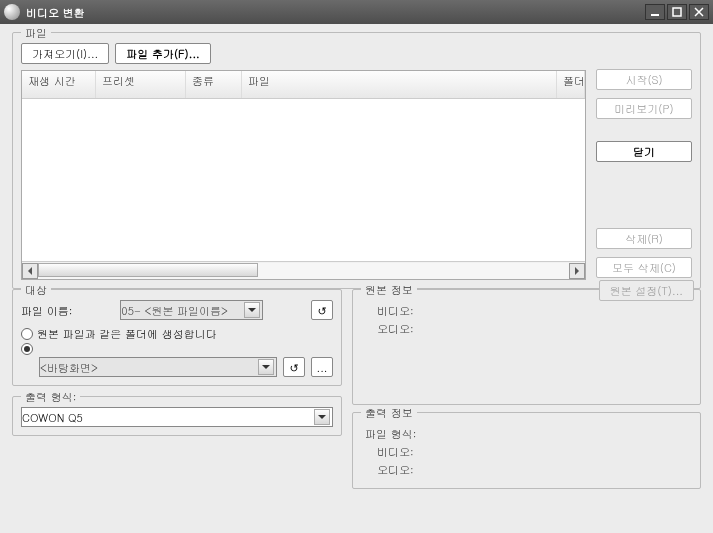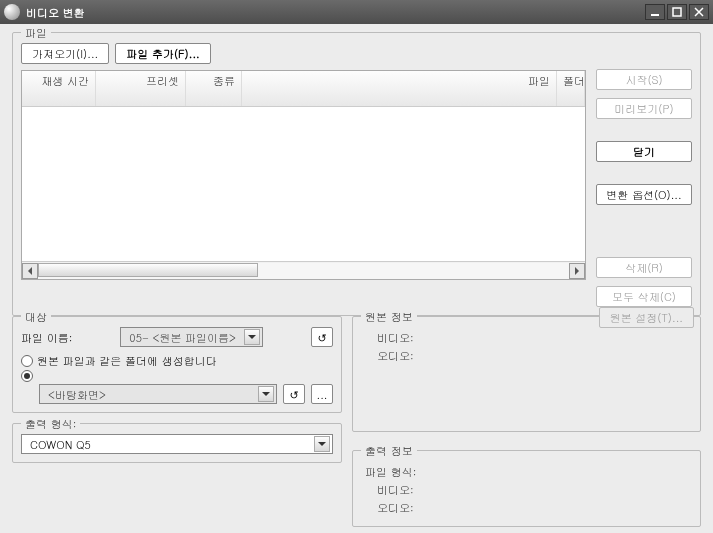--- a/index.html
+++ b/index.html
@@ -20,39 +20,39 @@
 
 
 .btn { background: #fff; border: 1px solid #888; border-radius: 2px; padding: 2px 10px; color: #000; cursor: pointer; min-height: 20px; display: inline-flex; align-items: center; justify-content: center; white-space: nowrap; }
 .btn.bold { font-weight: bold; }
 .btn:disabled, .btn.disabled { color: #999; border-color: #bbb; cursor: default; }
 
 .row { display: flex; align-items: center; gap: 6px; }
 
 
 .filelist { border: 1px solid #aaa; background: #fff; margin-top: 6px; height: 210px; display: flex; flex-direction: column; }
-.filelist .cols { display: flex; height: 36px; background: linear-gradient(#fdfdfd,#e8e8e8); border-bottom: 1px solid #ccc; text-align: right; }
+.filelist .cols { display: flex; height: 28px; background: linear-gradient(#fdfdfd,#e8e8e8); border-bottom: 1px solid #ccc; }
 .filelist .col { border-right: 1px solid #ddd; padding: 2px 6px; color: #333; overflow: hidden; white-space: nowrap; }
 .filelist .body { flex: 1; background: #fff; }
 .filelist .hscroll { height: 18px; background: #f1f1f1; border-top: 1px solid #ccc; display: flex; align-items: center; }
 .filelist .hscroll .arrow { width: 16px; height: 16px; border: 1px solid #999; background: #e8e8e8; display: flex; align-items: center; justify-content: center; margin: 0 0; }
 .filelist .hscroll .track { flex: 1; height: 16px; background: #f6f6f6; position: relative; }
 .filelist .hscroll .thumb { position: absolute; left: 0; top: 0; height: 14px; width: 220px; background: linear-gradient(#fdfdfd,#d9d9d9); border: 1px solid #aaa; }
 
 
 .sidebtns { width: 96px; display: flex; flex-direction: column; gap: 8px; margin-left: 10px; }
 .sidebtns .spacer { height: 6px; }
 .sidebtns .btn { width: 100%; }
 
 
 .lower { display: flex; gap: 10px; margin-top: 0; }
 .lower .left { width: 330px; display: flex; flex-direction: column; gap: 10px; }
-.lower .right { flex: 1; display: flex; flex-direction: column; gap: 18px; position: relative; }
-
-.select { background: #fff; border: 1px solid #888; height: 20px; display: flex; align-items: center; padding: 0 8px; position: relative; min-width: 0; }
+.lower .right { flex: 1; display: flex; flex-direction: column; gap: 7px; position: relative; }
+
+.select { background: #fff; border: 1px solid #888; height: 20px; display: flex; align-items: center; padding: 0 0; position: relative; min-width: 0; }
 .select.gray { background: #e5e5e5; color: #444; }
 .select .caret { position: absolute; right: 2px; top: 1px; width: 16px; height: 16px; background: linear-gradient(#fdfdfd,#d9d9d9); border: 1px solid #aaa; display:flex; align-items:center; justify-content:center; }
 .select .caret svg { width: 8px; height: 8px; }
 
 .iconbtn { width: 22px; height: 20px; border: 1px solid #888; background: #fff; display: inline-flex; align-items: center; justify-content: center; cursor: pointer; border-radius: 2px; }
 
 .radio { display: flex; align-items: center; gap: 4px; margin: 2px 0; }
 .radio .dot { width: 12px; height: 12px; border: 1px solid #666; border-radius: 50%; display: inline-flex; align-items: center; justify-content: center; background: #fff; }
 .radio .dot.checked::after { content: ""; width: 6px; height: 6px; border-radius: 50%; background: #333; }
 
@@ -127,21 +127,20 @@
           </div>
         </div>
       </div>
 
       <div class="sidebtns" style="padding-top:26px;">
         <button class="btn disabled">시작(S)</button>
         <button class="btn disabled">미리보기(P)</button>
         <div class="spacer"></div>
         <button class="btn bold">닫기</button>
         <div class="spacer"></div>
-        <button class="btn">변환 옵션(O)...</button>
         <div style="height:36px"></div>
         <button class="btn disabled">삭제(R)</button>
         <button class="btn disabled">모두 삭제(C)</button>
       </div>
     </div>
   </div>
 
   <div class="lower">
     <div class="left">
 

